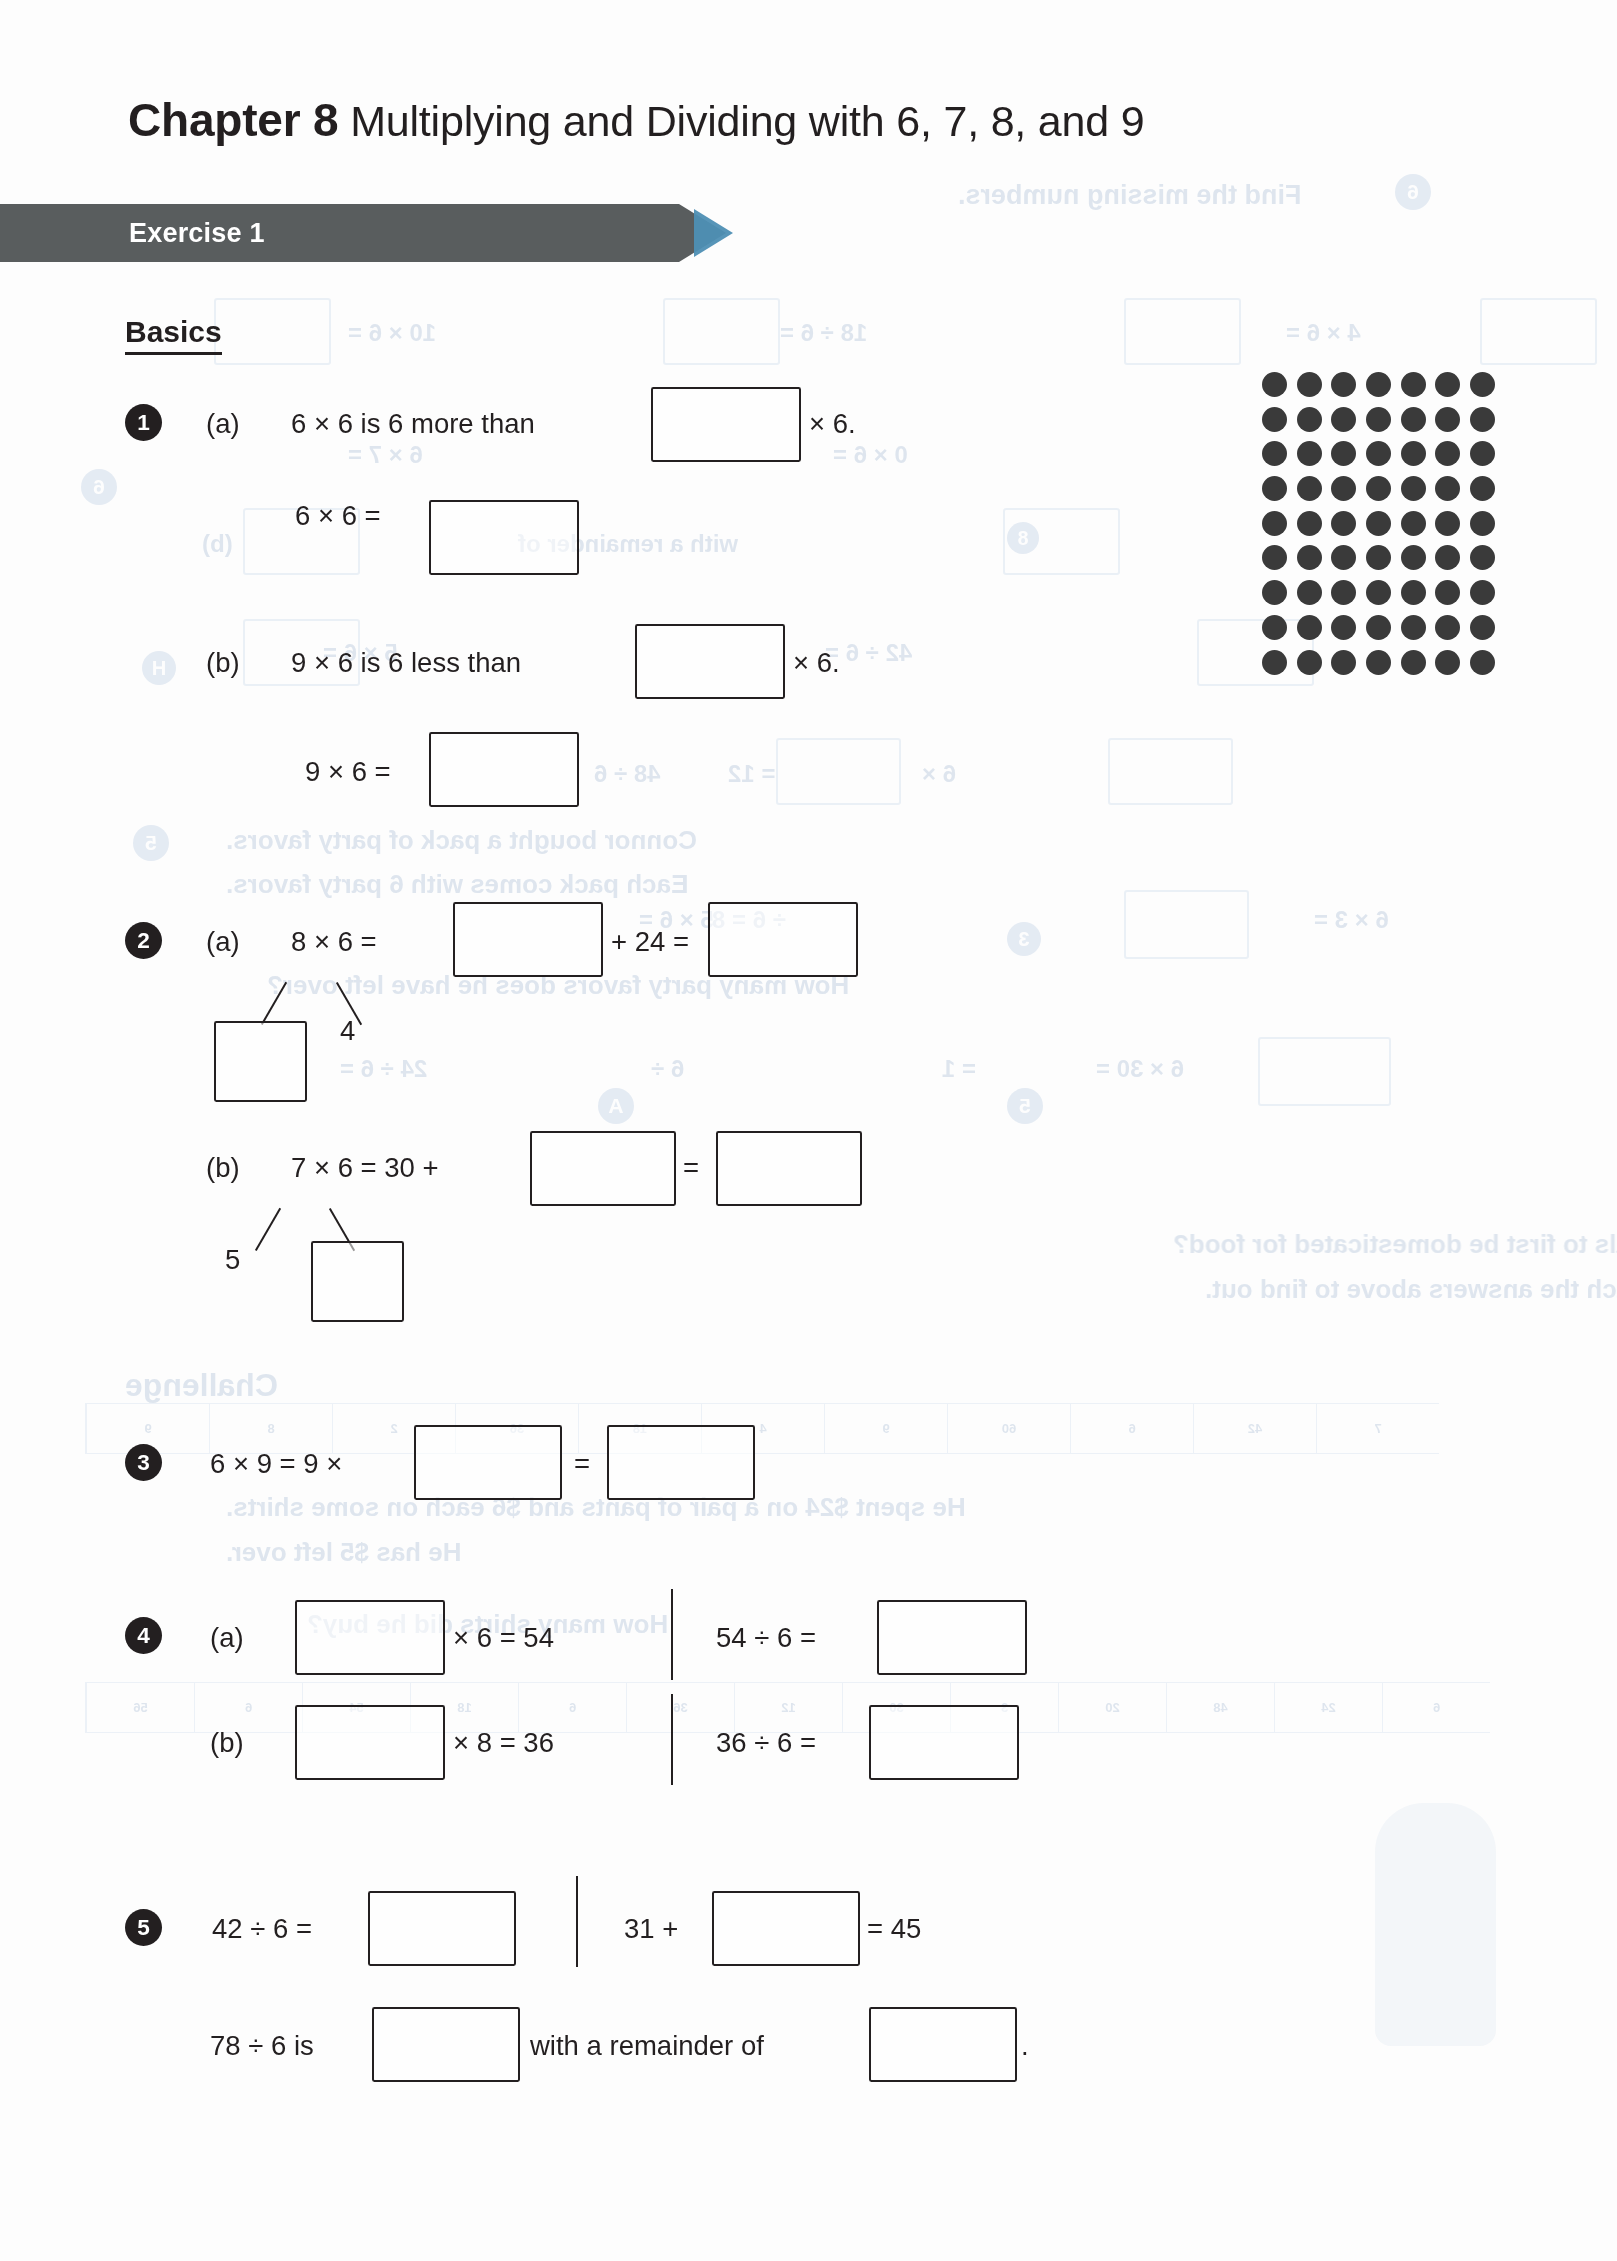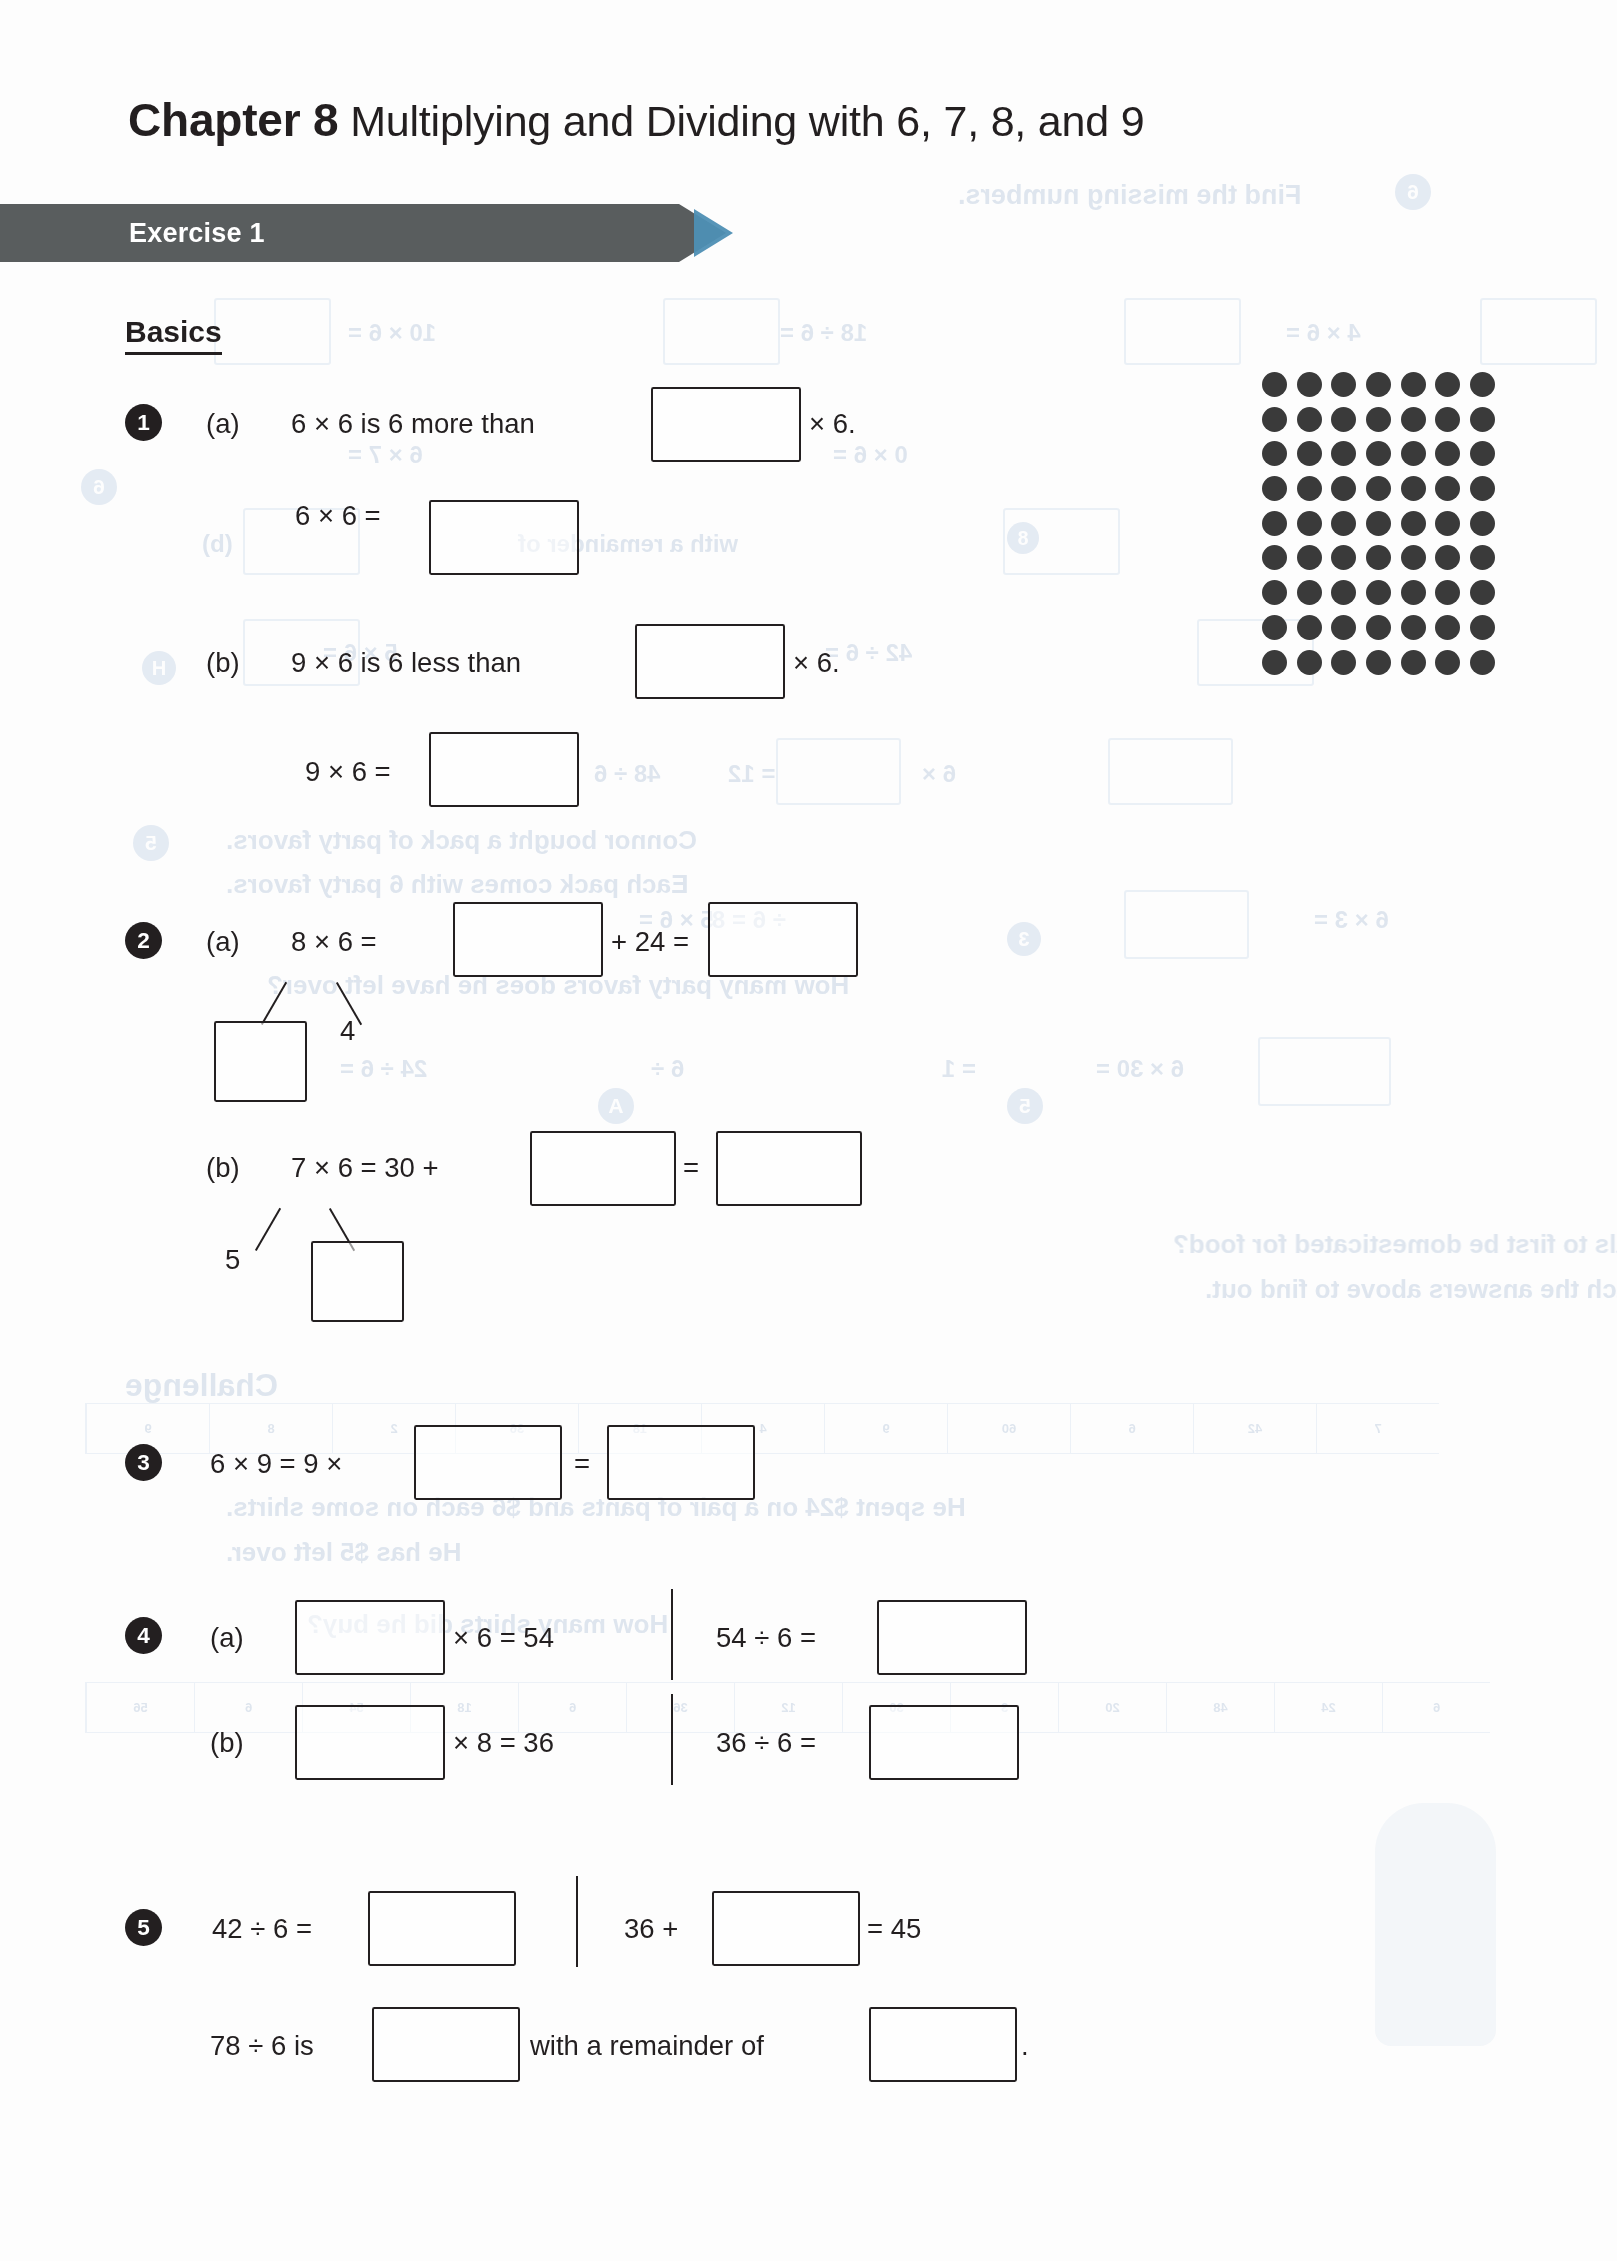--- a/index.html
+++ b/index.html
@@ -426,21 +426,21 @@
     <div class="ansbox" style="left:295px;top:1705px;width:146px;height:71px;"></div>
     <div class="txt" style="left:453px;top:1727px;">× 8 = 36</div>
     <div class="vrule" style="left:671px;top:1694px;height:91px;"></div>
     <div class="txt" style="left:716px;top:1727px;">36 ÷ 6 =</div>
     <div class="ansbox" style="left:869px;top:1705px;width:146px;height:71px;"></div>
 
     <div class="qnum" style="left:125px;top:1909px;">5</div>
     <div class="txt" style="left:212px;top:1913px;">42 ÷ 6 =</div>
     <div class="ansbox" style="left:368px;top:1891px;width:144px;height:71px;"></div>
     <div class="vrule" style="left:576px;top:1876px;height:91px;"></div>
-    <div class="txt" style="left:624px;top:1913px;">36 +</div>
+    <div class="txt" style="left:624px;top:1913px;">31 +</div>
     <div class="ansbox" style="left:712px;top:1891px;width:144px;height:71px;"></div>
     <div class="txt" style="left:867px;top:1913px;">= 45</div>
 
     <div class="txt" style="left:210px;top:2030px;">78 ÷ 6 is</div>
     <div class="ansbox" style="left:372px;top:2007px;width:144px;height:71px;"></div>
     <div class="txt" style="left:530px;top:2030px;">with a remainder of</div>
     <div class="ansbox" style="left:869px;top:2007px;width:144px;height:71px;"></div>
     <div class="txt" style="left:1021px;top:2030px;">.</div>
 
   </div>

